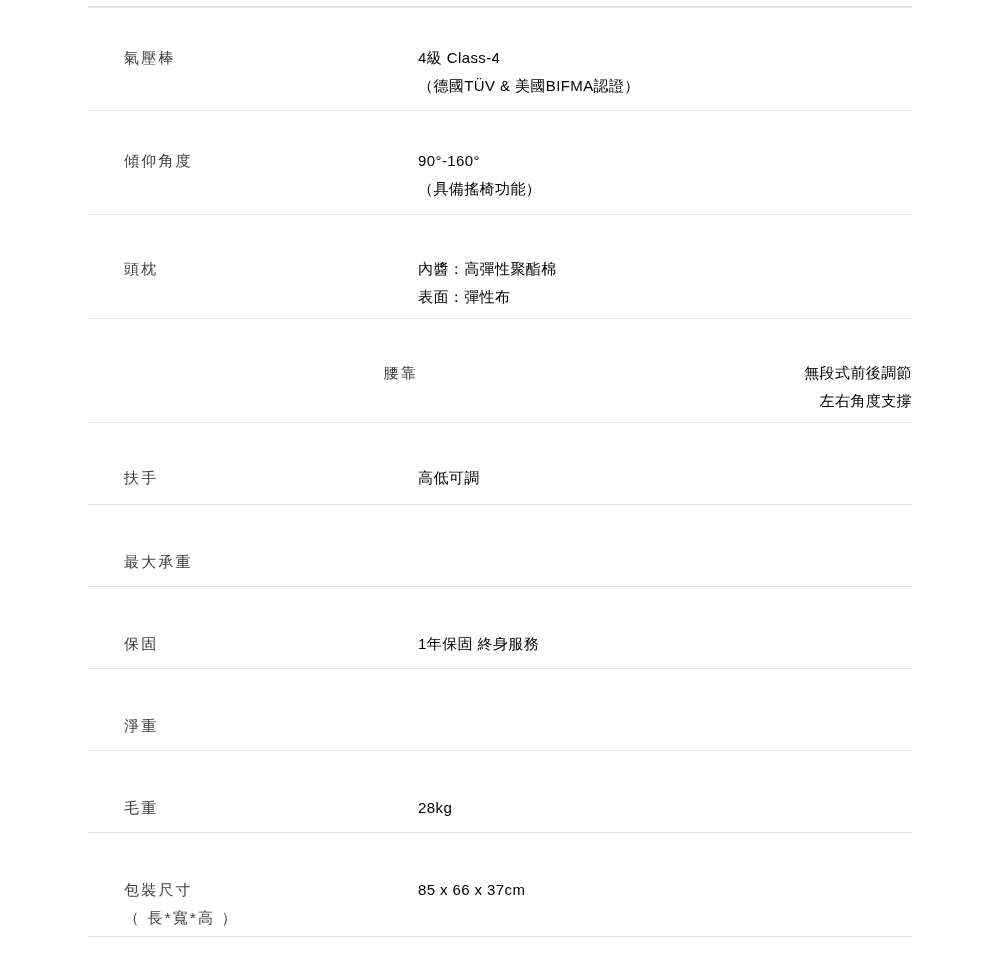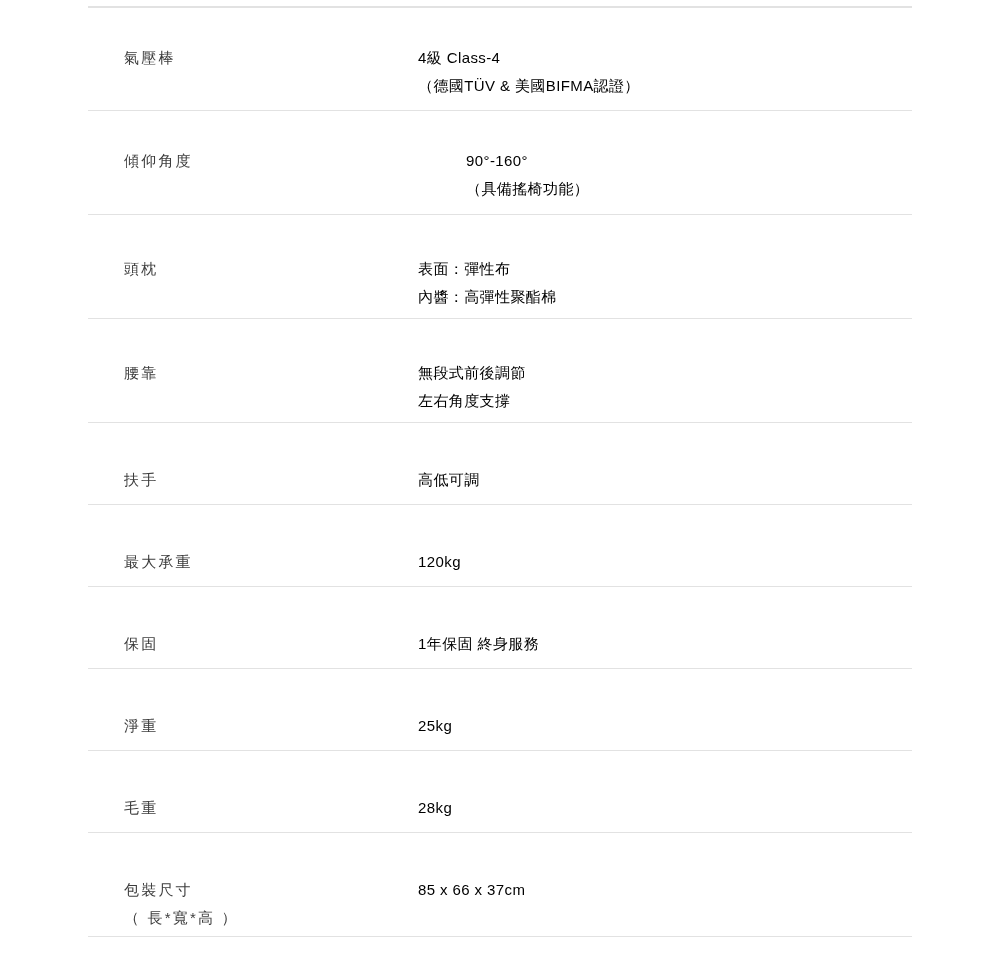--- a/index.html
+++ b/index.html
@@ -49,27 +49,27 @@
   .spec-label .sub {
     display: block;
     letter-spacing: 2.2px;
   }
   .spec-value .line {
     display: block;
     white-space: nowrap;
   }
   
   .spec-row.r0 { height: 104px; padding-top: 36px; }
-  .spec-row.r1 { height: 104px; padding-top: 36px; gap: 48px; }
+  .spec-row.r1 { height: 104px; padding-top: 36px; }
   .spec-row.r2 { height: 104px; padding-top: 40px; }
-  .spec-row.r3 { height: 104px; padding-top: 40px; }
-  .spec-row.r4 { height: 82px;  padding-top: 43px; }
+  .spec-row.r3 { height: 104px; padding-top: 40px; text-align: right; }
+  .spec-row.r4 { height: 82px;  padding-top: 43px; font-family: Liberation Mono, monospace; }
   .spec-row.r5 { height: 82px;  padding-top: 43px; }
   .spec-row.r6 { height: 82px;  padding-top: 43px; justify-content: space-between; }
-  .spec-row.r7 { height: 82px;  padding-top: 43px; }
+  .spec-row.r7 { height: 82px;  padding-top: 43px; flex-direction: column; }
   .spec-row.r8 { height: 82px;  padding-top: 43px; }
   .spec-row.r9 { height: 104px; padding-top: 43px; }
   .top-stub {
     height: 6px;
     border-bottom: 1px solid #e2e2e2;
     margin: 0 88px;
   }
 </style>
 </head>
 <body>
@@ -96,22 +96,22 @@
       <span class="line">90°-160°</span>
       <span class="line">（具備搖椅功能）</span>
     </div>
   </div>
 
   <div class="spec-row r2">
     <div class="spec-label">
       <span>頭枕</span>
     </div>
     <div class="spec-value">
+      <span class="line">內醬：高彈性聚酯棉</span>
       <span class="line">表面：彈性布</span>
-      <span class="line">內醬：高彈性聚酯棉</span>
     </div>
   </div>
 
   <div class="spec-row r3">
     <div class="spec-label">
       <span>腰靠</span>
     </div>
     <div class="spec-value">
       <span class="line">無段式前後調節</span>
       <span class="line">左右角度支撐</span>
@@ -123,23 +123,20 @@
       <span>扶手</span>
     </div>
     <div class="spec-value">
       <span class="line">高低可調</span>
     </div>
   </div>
 
   <div class="spec-row r5">
     <div class="spec-label">
       <span>最大承重</span>
-    </div>
-    <div class="spec-value">
-      <span class="line">120kg</span>
     </div>
   </div>
 
   <div class="spec-row r6">
     <div class="spec-label">
       <span>保固</span>
     </div>
     <div class="spec-value">
       <span class="line">1年保固 終身服務</span>
     </div>

